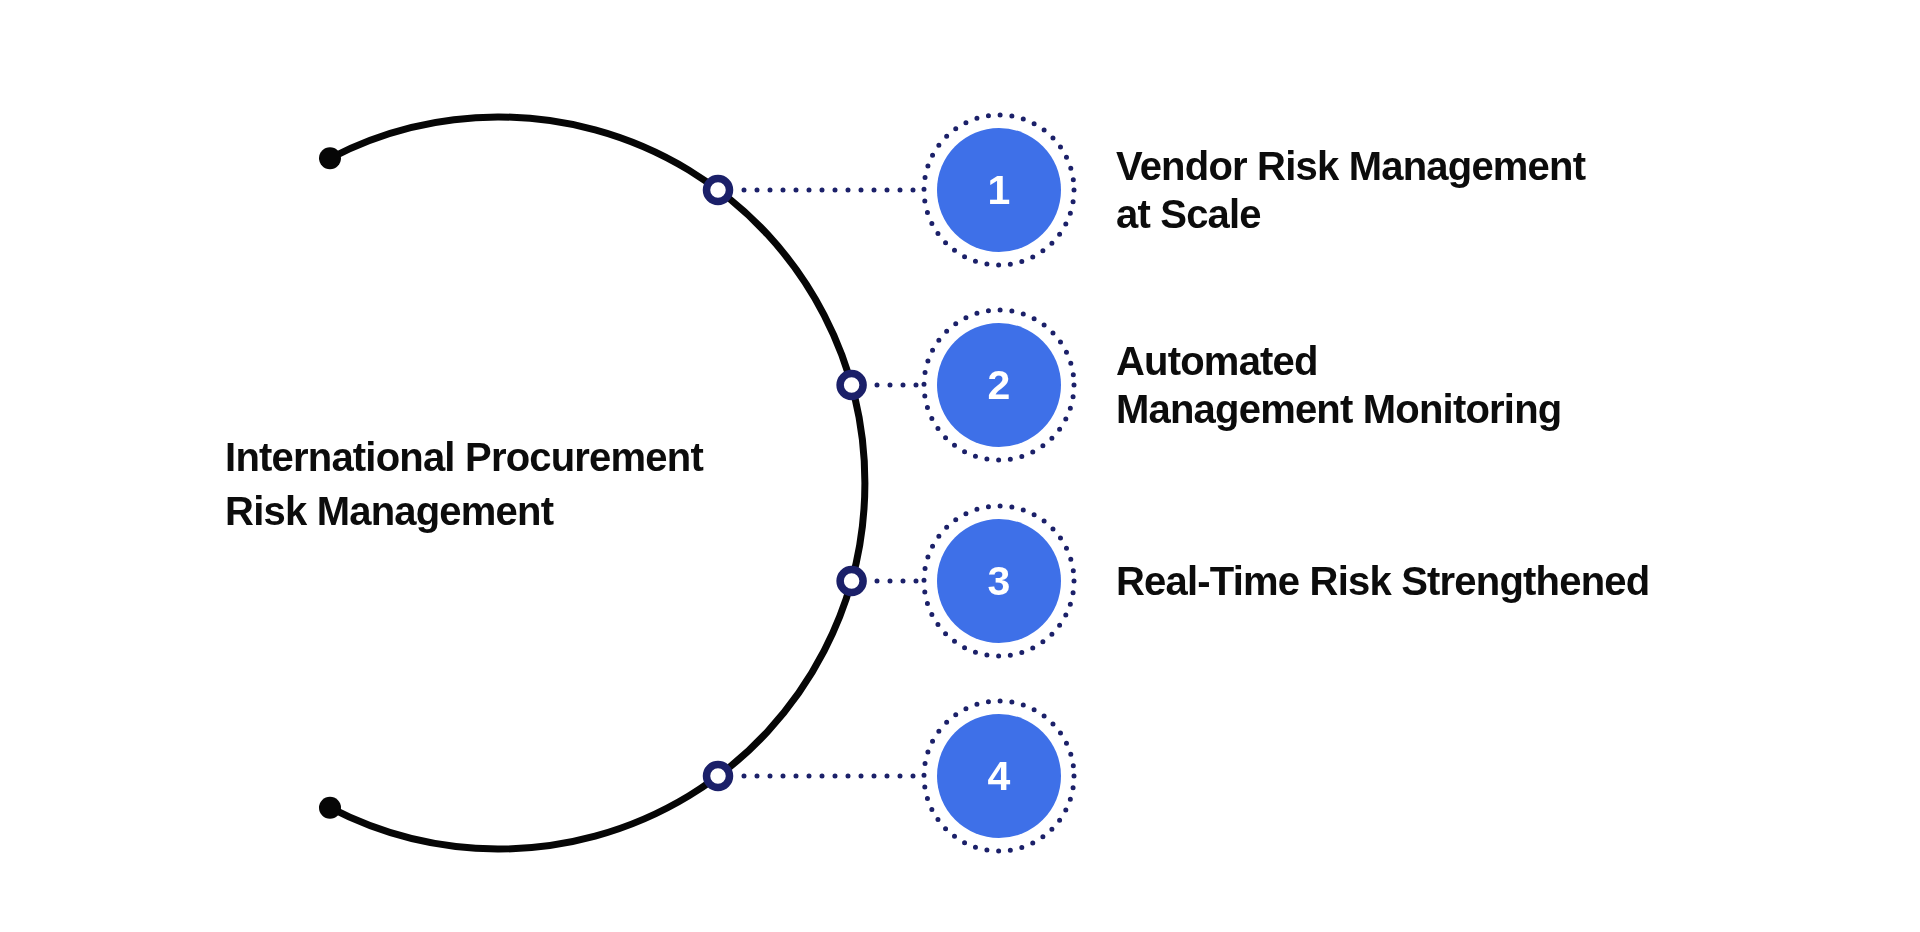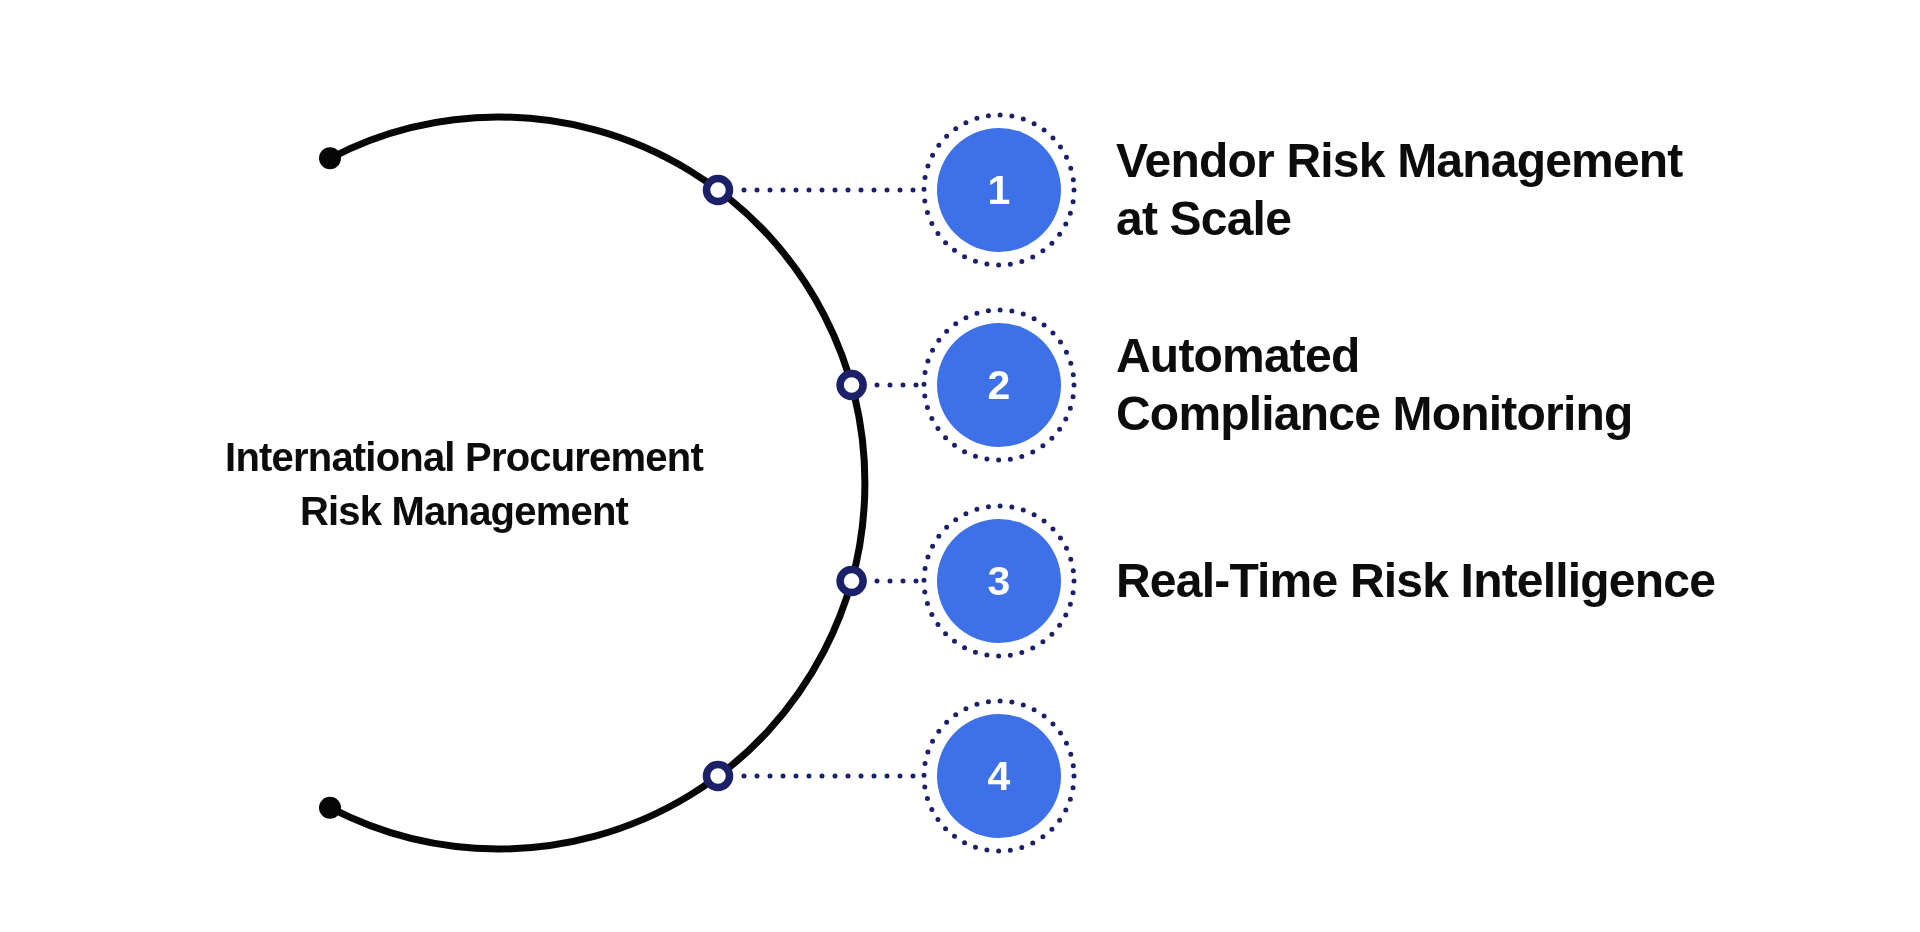--- a/index.html
+++ b/index.html
@@ -68,40 +68,40 @@
   }
   .step-circle.pos-1 { left: 937px; top: 128px; }
   .step-circle.pos-2 { left: 937px; top: 323px; }
   .step-circle.pos-3 { left: 937px; top: 519px; }
   .step-circle.pos-4 { left: 937px; top: 714px; }
   .step-label {
     position: absolute;
     left: 1116px;
     transform: translateY(-50%);
     color: var(--text);
-    font-size: 48px;
+    font-size: 40px;
     font-weight: 700;
     letter-spacing: -0.8px;
     line-height: 1.2;
     white-space: pre-line;
   }
   .step-label.pos-1 { top: 190px; }
   .step-label.pos-2 { top: 385px; }
   .step-label.pos-3 { top: 581px; }
   .step-label.pos-4 { top: 776px; }
   .diagram-title {
     position: absolute;
     left: 464px; top: 484px;
     transform: translate(-50%, -50%);
     color: var(--text);
     font-size: 40px;
     font-weight: 700;
     letter-spacing: -0.8px;
     line-height: 1.35;
-    text-align: center;
+    text-align: left;
     white-space: pre-line;
   }
 </style>
 </head>
 <body>
 
 <div class="canvas">
 
   <svg class="arc-svg" viewBox="0 0 1920 932" aria-hidden="true">
 
@@ -132,24 +132,24 @@
   <div class="step-circle pos-1">
     <span class="step-number">1</span>
   </div>
   <div class="step-label pos-1">Vendor Risk Management
 at Scale</div>
 
   <div class="step-circle pos-2">
     <span class="step-number">2</span>
   </div>
   <div class="step-label pos-2">Automated
-Compliance Monitoring</div>
+Management Monitoring</div>
 
   <div class="step-circle pos-3">
     <span class="step-number">3</span>
   </div>
-  <div class="step-label pos-3">Real-Time Risk Intelligence</div>
+  <div class="step-label pos-3">Real-Time Risk Strengthened</div>
 
   <div class="step-circle pos-4">
     <span class="step-number">4</span>
   </div>
 
 </div>
 
 </body></html>

